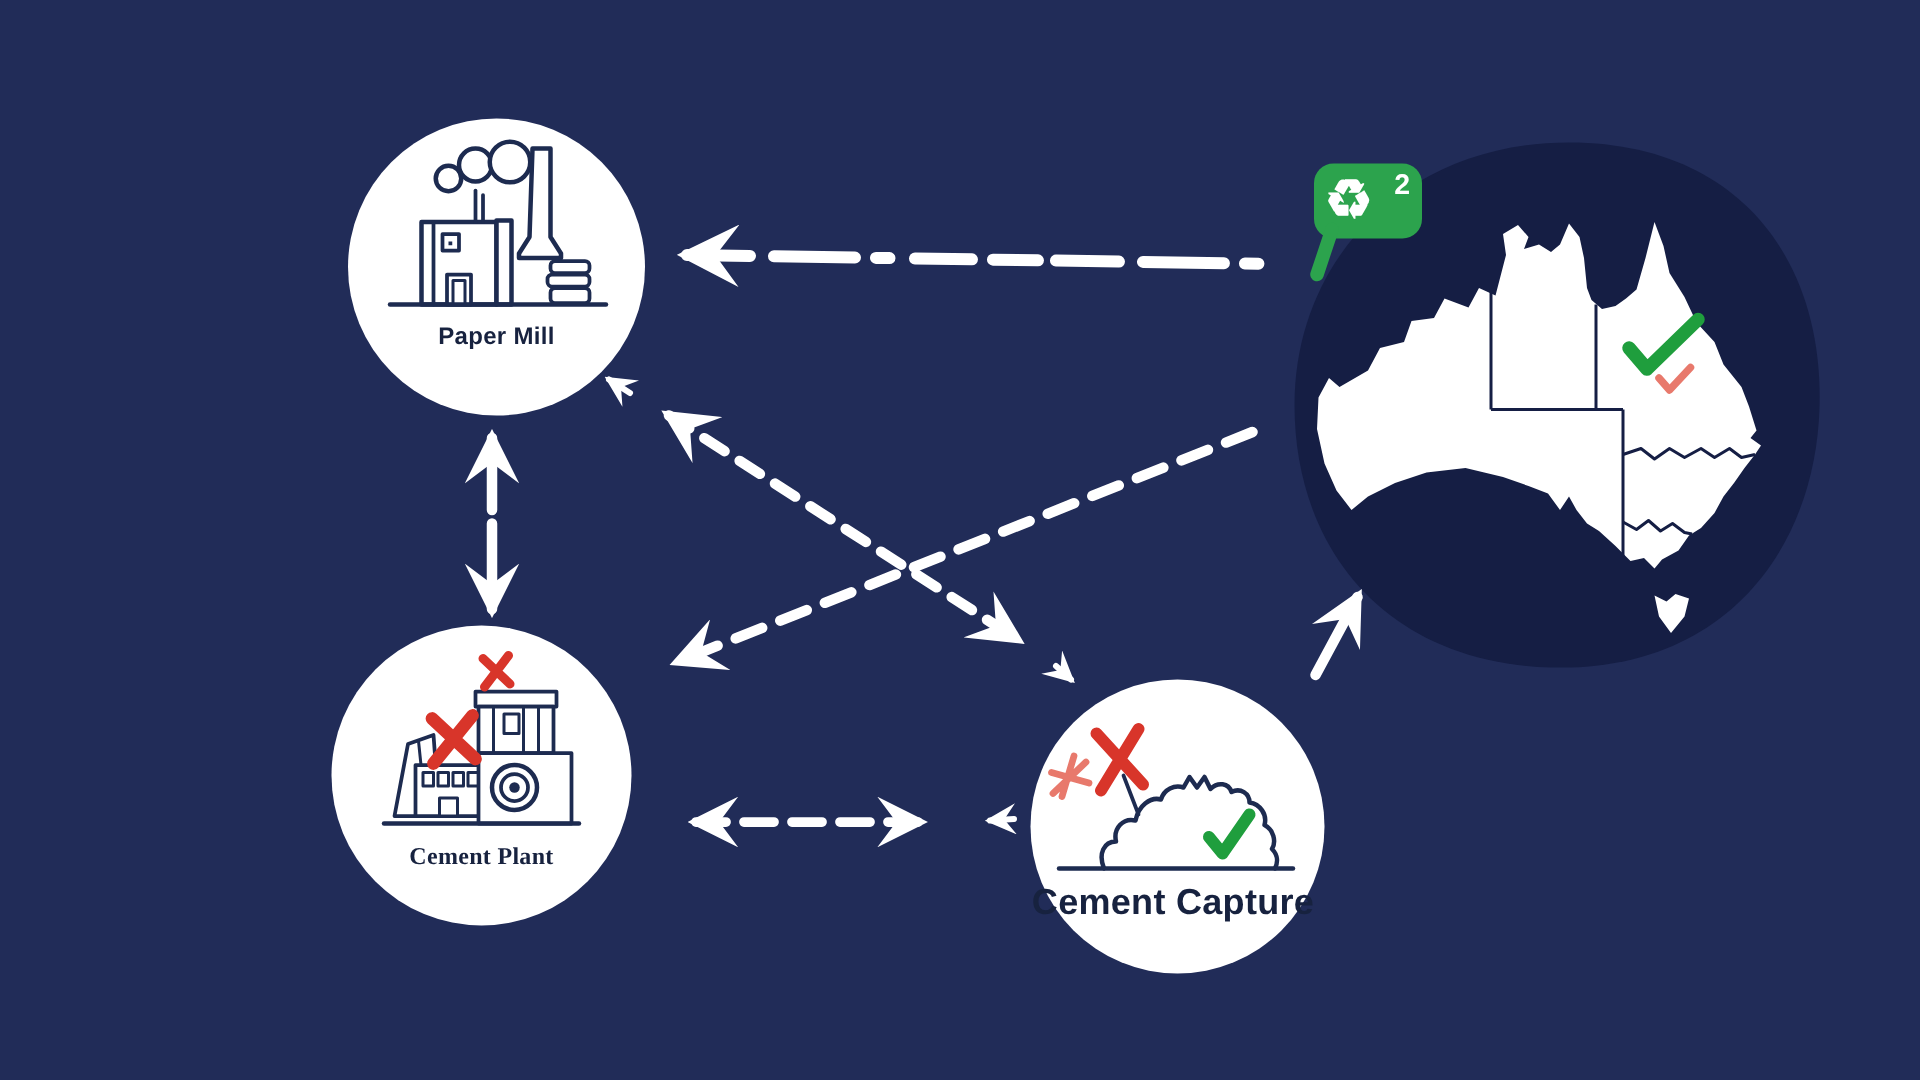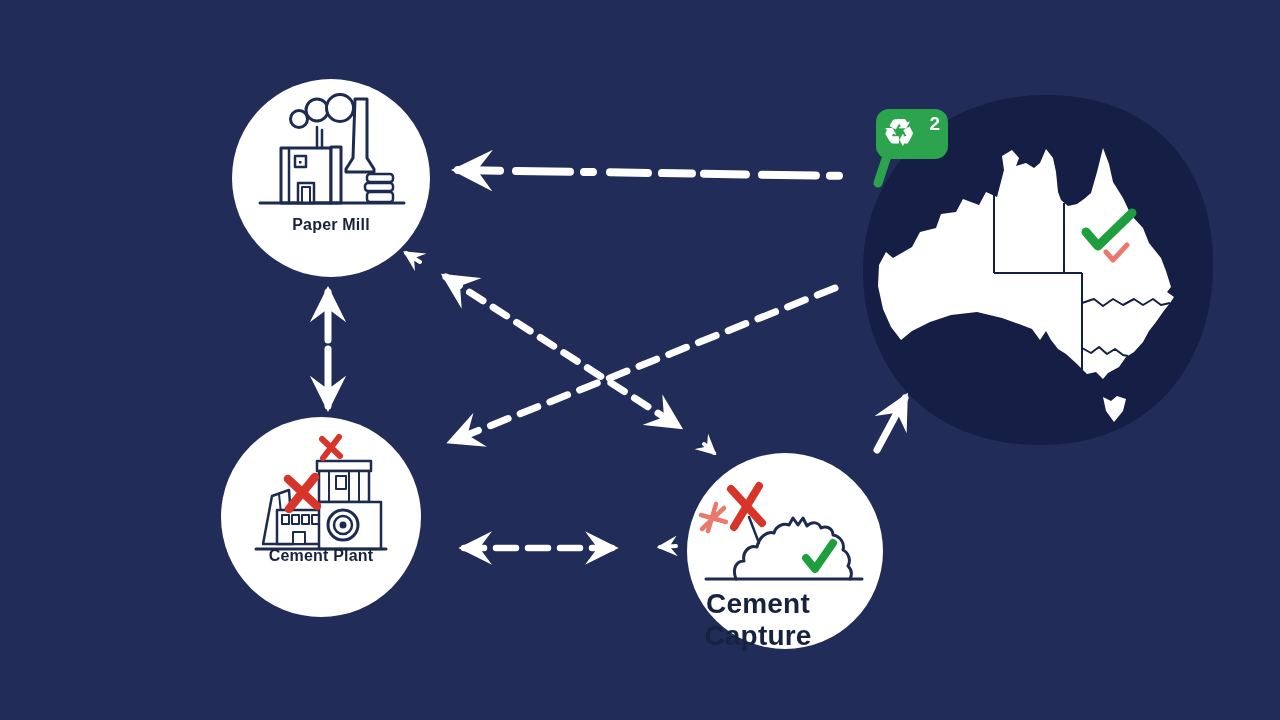--- a/index.html
+++ b/index.html
@@ -154,22 +154,22 @@
     <path d="M806,558 L815,569 L833,543" fill="none" stroke="#1f9e3d" stroke-width="8" stroke-linecap="round" stroke-linejoin="round"></path>
     <g stroke="#d8352a" stroke-width="8" stroke-linecap="round" fill="none">
       <path d="M731,489 L762,523 M759,486 L734,527"></path>
     </g>
     <g stroke="#e8796c" stroke-width="4.5" stroke-linecap="round" fill="none">
       <path d="M701,515 L726,522 M716,504 L708,531 M702,529 L724,508"></path>
     </g>
   </svg>
 
   <div class="node-label" style="left:232px;top:216px;width:198px;">Paper Mill</div>
-  <div class="node-label" style="left:221px;top:547px;width:200px;">Cement Plant</div>
-  <div class="node-label" style="left:660px;top:588px;width:196px;font-size:28px;">Cement Capture</div>
+  <div class="node-label" style="left:221px;top:563px;width:200px;font-family:Liberation Serif, serif;">Cement Plant</div>
+  <div class="node-label" style="left:684px;top:588px;width:196px;font-size:24px;">Cement Capture</div>
 
   <div class="badge">
     <span class="badge-glyph">♻</span>
     <span class="badge-sup">2</span>
     <svg class="badge-tail" viewBox="0 0 34 40" xmlns="http://www.w3.org/2000/svg">
       <path d="M14,0 L4,30" stroke="#2ca34d" stroke-width="9" stroke-linecap="round" fill="none"></path>
     </svg>
   </div>
 
 </div>

